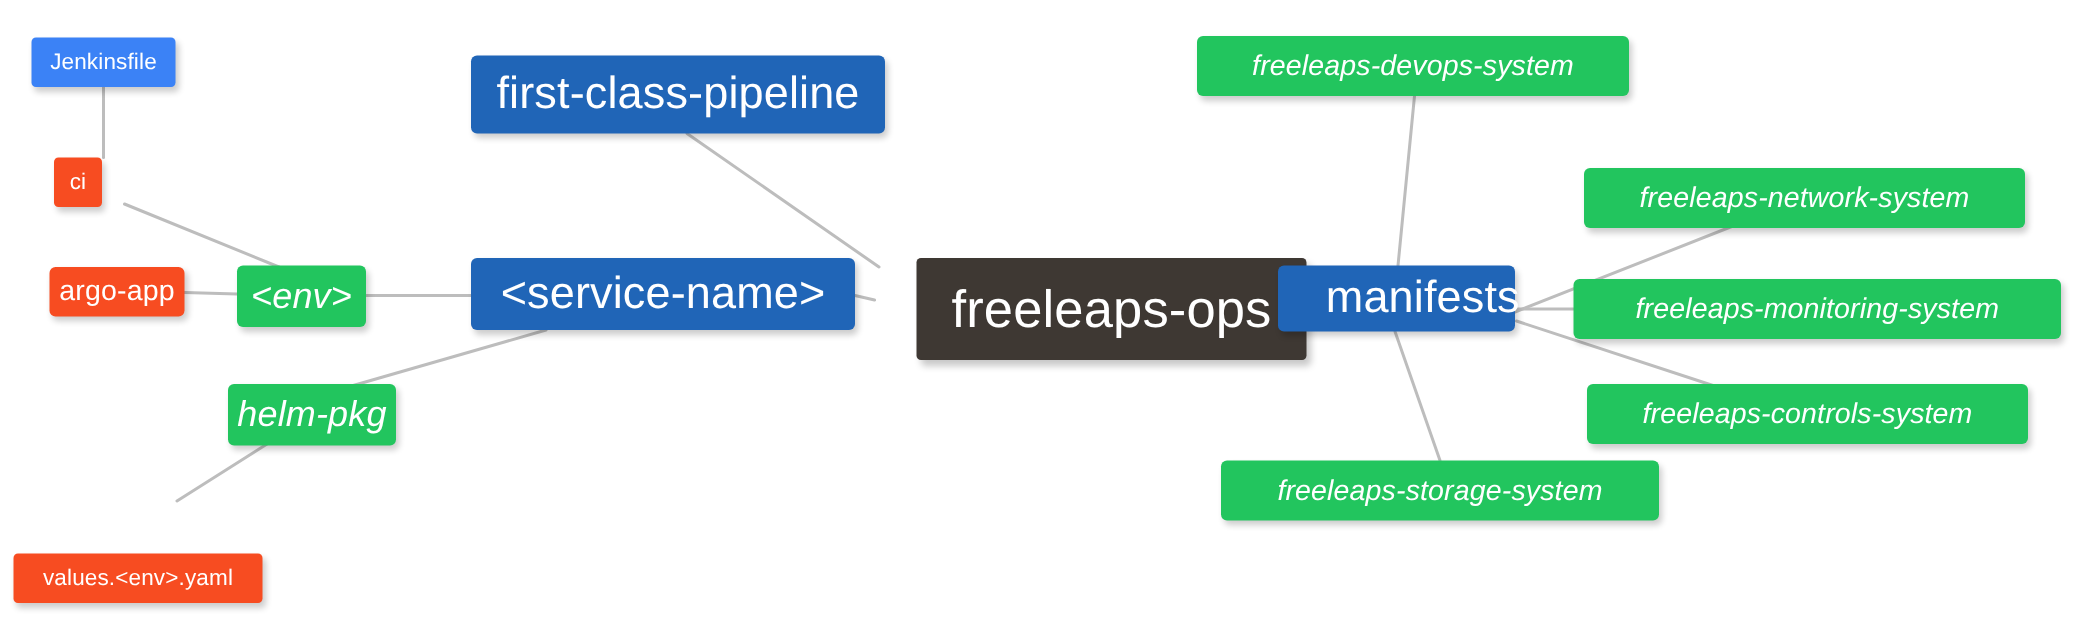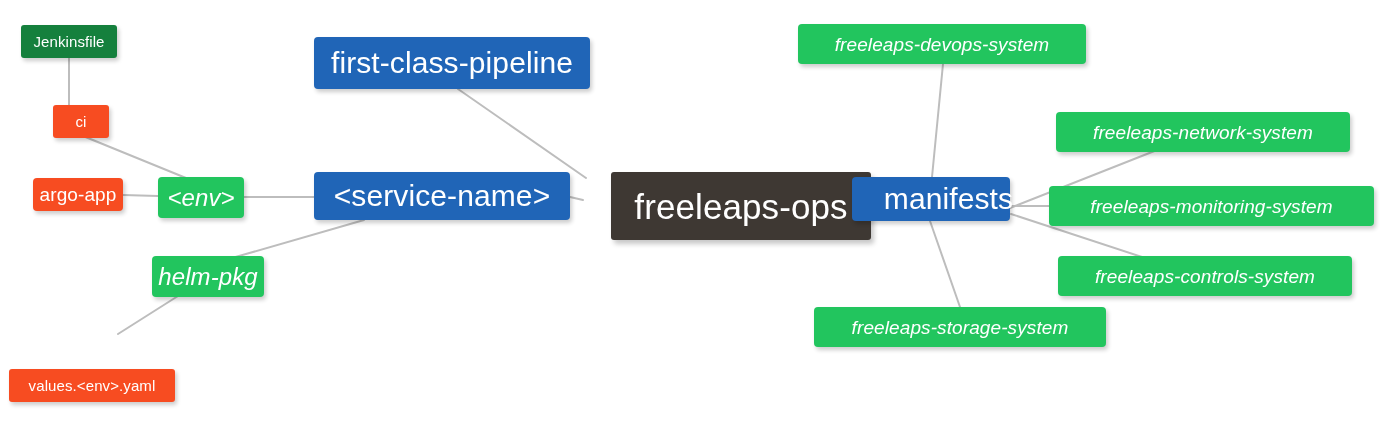--- a/index.html
+++ b/index.html
@@ -44,21 +44,21 @@
   }
   .node.root {
     background: #3e3833;
     border-radius: 3px;
     font-size: 35px;
     box-shadow: 3px 4px 5px rgba(0,0,0,0.22);
     margin-left: 28px;
   }
   .node.blue   { background: #2065b7; }
   .node.green  { background: #22c55e; font-style: italic; }
-  .node.orange { background: #15803d; }
+  .node.orange { background: #3b82f6; }
   .node.red    { background: #f74c21; }
 
   .node.lvl1 { font-size: 30px; border-radius: 4px; }
   .node.lvl2 { font-size: 24px; border-radius: 4px; }
   .node.lvl3 { font-size: 19px; border-radius: 4px; }
   .node.lvl4 { font-size: 15px; border-radius: 3px; }
 </style>
 </head>
 <body>
 
@@ -94,21 +94,21 @@
       </div>
       <div class="node green lvl2" style="left: 158px; top: 177px; width: 86px; height: 41px;">
         <span>&lt;env&gt;</span>
       </div>
       <div class="node green lvl2" style="left: 152px; top: 256px; width: 112px; height: 41px;">
         <span>helm-pkg</span>
       </div>
       <div class="node orange lvl4" style="left: 21px; top: 25px; width: 96px; height: 33px;">
         <span>Jenkinsfile</span>
       </div>
-      <div class="node red lvl4" style="left: 53px; top: 105px; width: 56px; height: 33px;">
+      <div class="node red lvl4" style="left: 36px; top: 105px; width: 32px; height: 33px;">
         <span>ci</span>
       </div>
       <div class="node red lvl3" style="left: 33px; top: 178px; width: 90px; height: 33px;">
         <span>argo-app</span>
       </div>
       <div class="node red lvl4" style="left: 9px; top: 333px; width: 166px; height: 33px; margin-top: 36px;">
         <span>values.&lt;env&gt;.yaml</span>
       </div>
       <div class="node green lvl3" style="left: 798px; top: 24px; width: 288px; height: 40px;">
         <span>freeleaps-devops-system</span>

